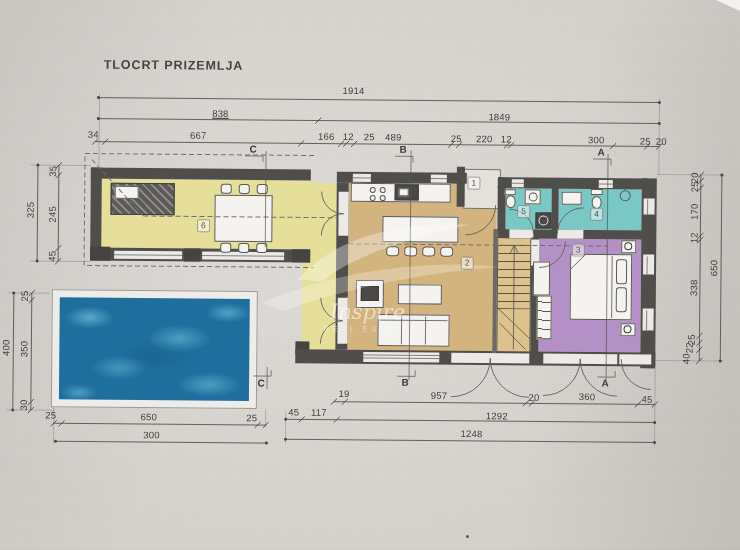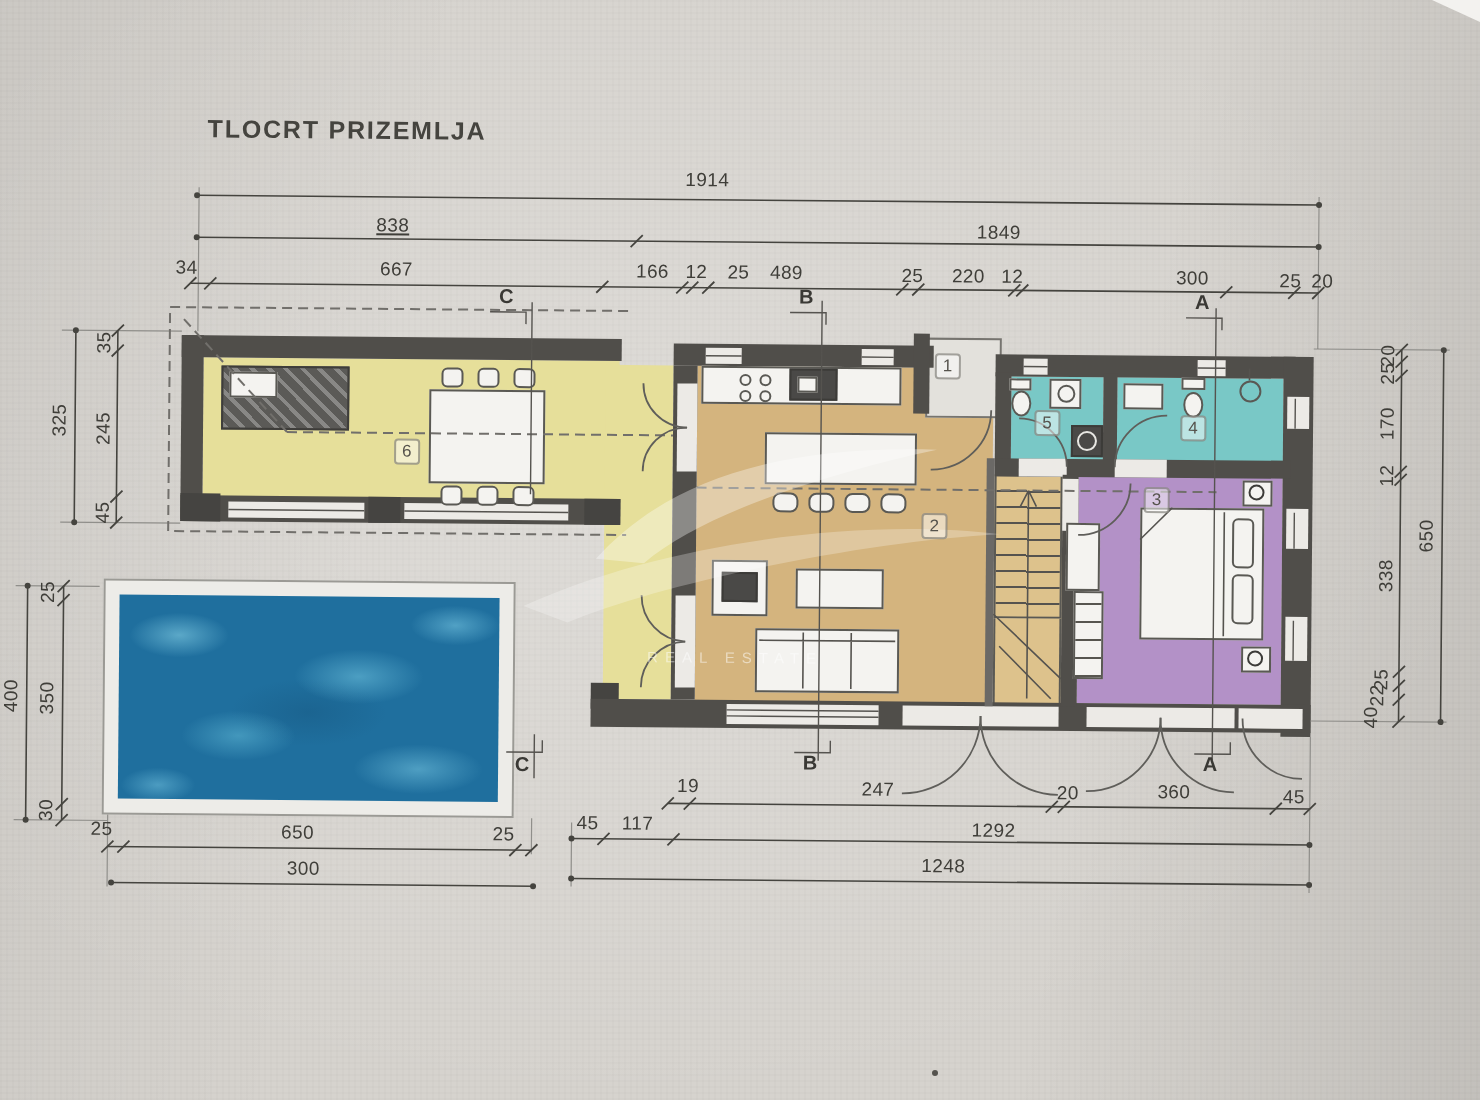--- a/index.html
+++ b/index.html
@@ -239,54 +239,55 @@
       <path d="M402 316V344M426 316V344M380 320H448"></path>
       <path d="M570 268L586 252M612 254V316"></path>
       <path d="M624 188V182"></path>
     </g>
   </svg>
 
   <svg class="lines" width="740" height="550" viewBox="0 0 740 550">
     <path d="M298 280 C330 244 382 222 468 224 C415 236 352 256 322 282 Z" fill="#ffffff" opacity="0.34"></path>
     <path d="M262 304 C330 272 430 258 500 266 C432 270 330 292 284 312 Z" fill="#ffffff" opacity="0.26"></path>
   </svg>
+  <div class="wm-script" style="left:368px;top:312px;">Inspire</div>
   <div class="wm-caps" style="left:368px;top:329px;">REAL ESTATE</div>
 
   <div class="room-n" style="left:473px;top:182px;">1</div>
   <div class="room-n" style="left:467px;top:262px;">2</div>
   <div class="room-n" style="left:578px;top:248px;">3</div>
   <div class="room-n" style="left:596px;top:212px;">4</div>
   <div class="room-n" style="left:523px;top:210px;">5</div>
   <div class="room-n" style="left:203px;top:227px;">6</div>
 
   <div class="sec" style="left:252px;top:150px;">C</div>
   <div class="sec" style="left:402px;top:149px;">B</div>
   <div class="sec" style="left:600px;top:150px;">A</div>
   <div class="sec" style="left:262px;top:384px;">C</div>
   <div class="sec" style="left:406px;top:382px;">B</div>
   <div class="sec" style="left:606px;top:381px;">A</div>
 
   <span class="dim" style="left:352px;top:91px;">1914</span>
-  <span class="dim" style="left:195px;top:115px;text-decoration:underline;">838</span>
+  <span class="dim" style="left:219px;top:115px;text-decoration:underline;">838</span>
   <span class="dim" style="left:498px;top:116px;">1849</span>
   <span class="dim" style="left:92px;top:137px;">34</span>
   <span class="dim" style="left:197px;top:137px;">667</span>
   <span class="dim" style="left:325px;top:137px;">166</span>
   <span class="dim" style="left:347px;top:137px;">12</span>
   <span class="dim" style="left:368px;top:137px;">25</span>
   <span class="dim" style="left:392px;top:137px;">489</span>
   <span class="dim" style="left:455px;top:138px;">25</span>
   <span class="dim" style="left:483px;top:138px;">220</span>
   <span class="dim" style="left:505px;top:138px;">12</span>
   <span class="dim" style="left:595px;top:138px;">300</span>
   <span class="dim" style="left:644px;top:139px;">25</span>
   <span class="dim" style="left:660px;top:139px;">20</span>
 
   <span class="dim" style="left:345px;top:394px;">19</span>
-  <span class="dim" style="left:440px;top:395px;">247</span>
+  <span class="dim" style="left:440px;top:395px;">957</span>
   <span class="dim" style="left:535px;top:396px;">20</span>
   <span class="dim" style="left:588px;top:395px;">360</span>
   <span class="dim" style="left:648px;top:397px;">45</span>
   <span class="dim" style="left:295px;top:413px;">45</span>
   <span class="dim" style="left:320px;top:413px;">117</span>
   <span class="dim" style="left:498px;top:415px;">1292</span>
   <span class="dim" style="left:473px;top:433px;">1248</span>
 
   <span class="dim" style="left:52px;top:418px;">25</span>
   <span class="dim" style="left:150px;top:419px;">650</span>

